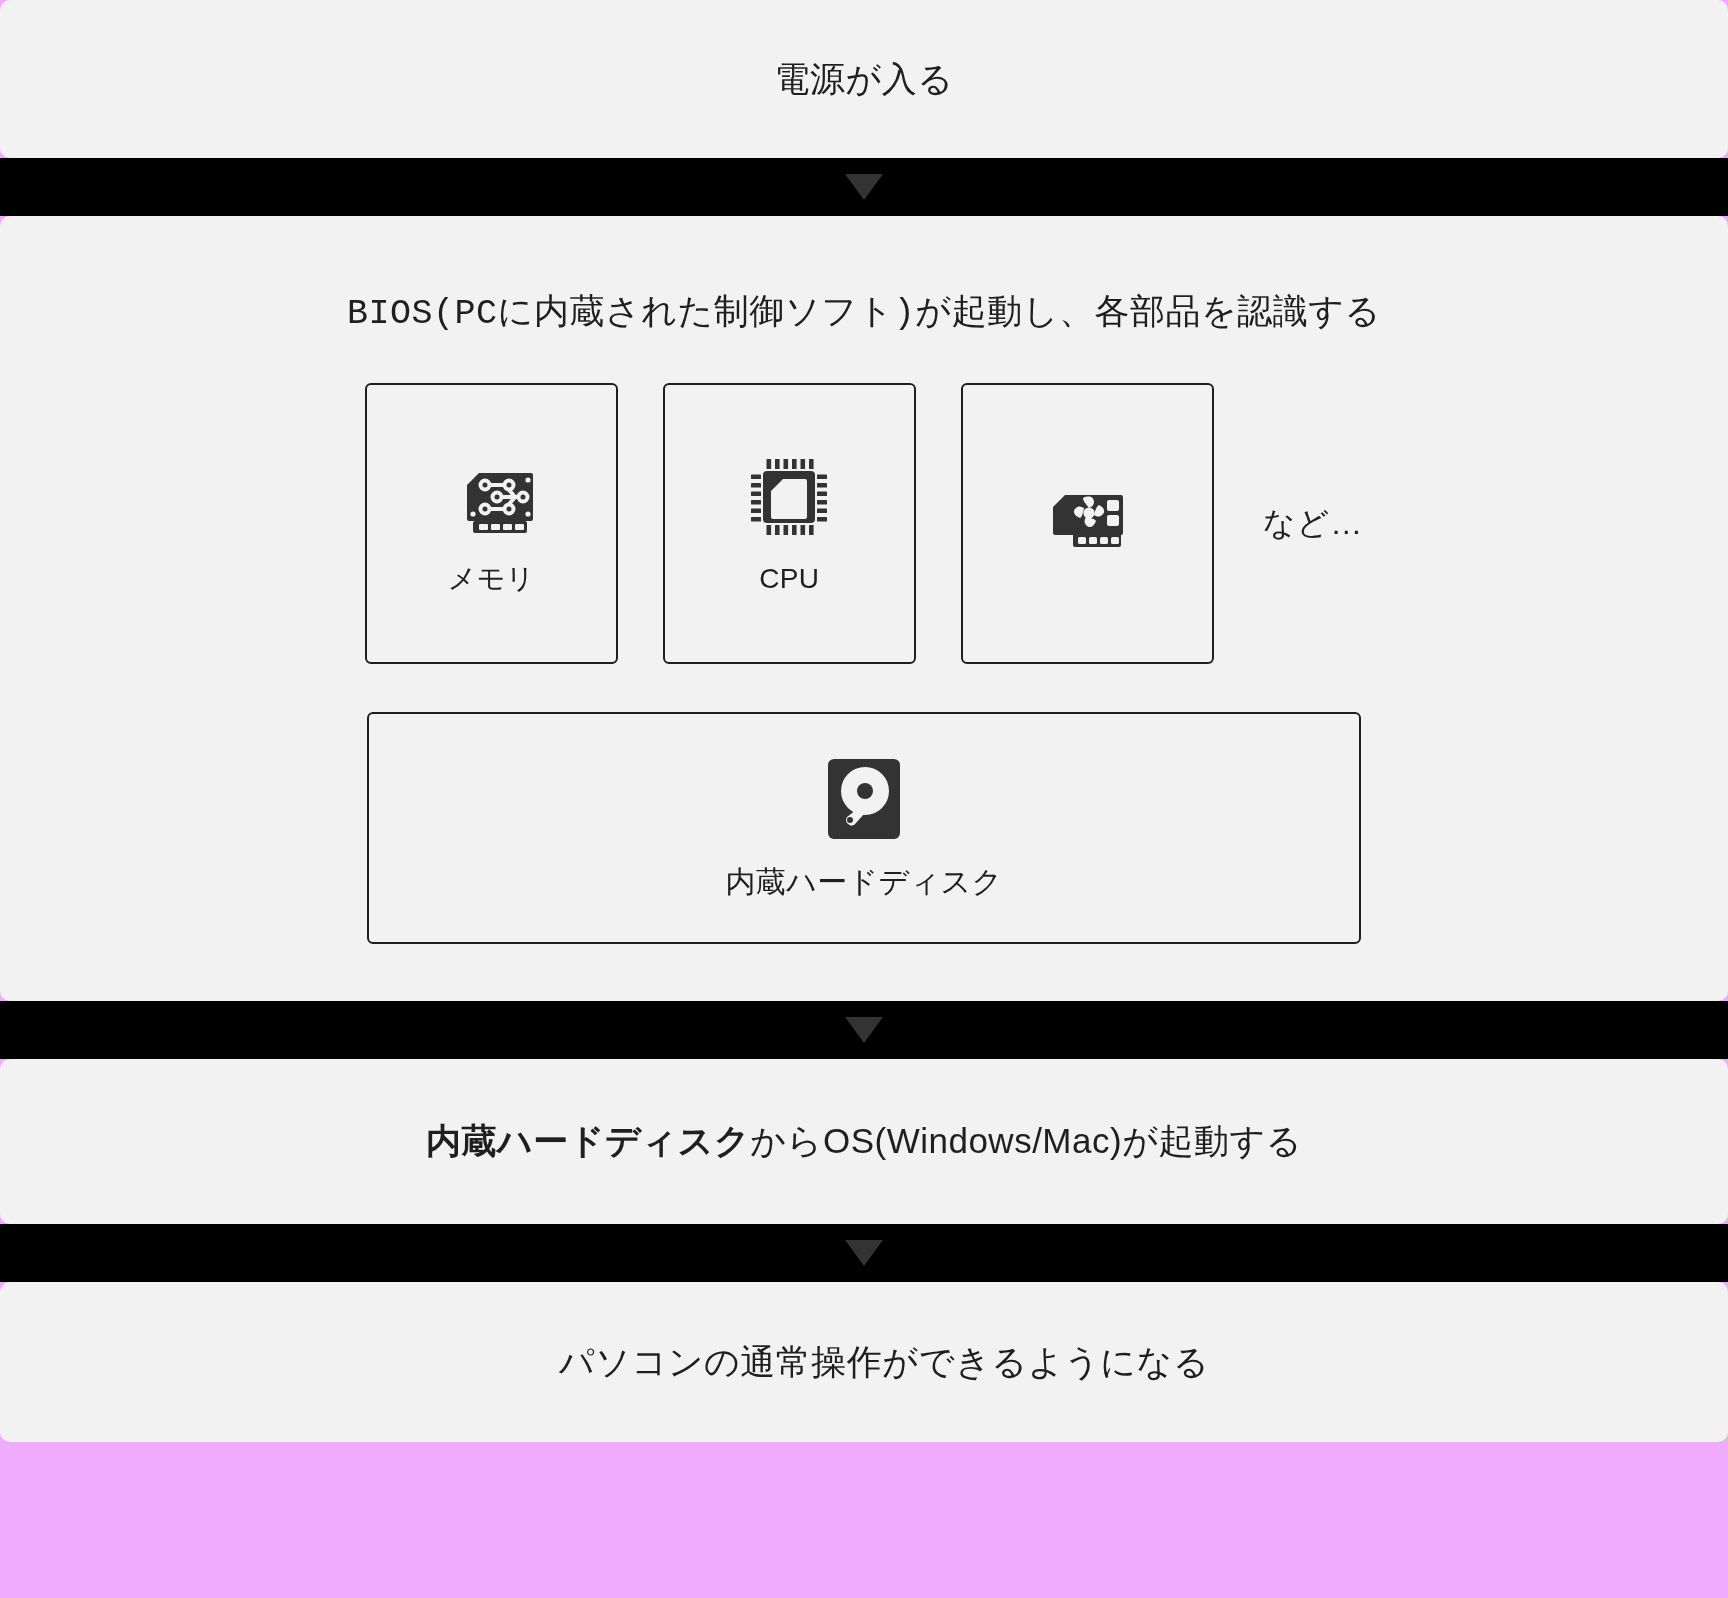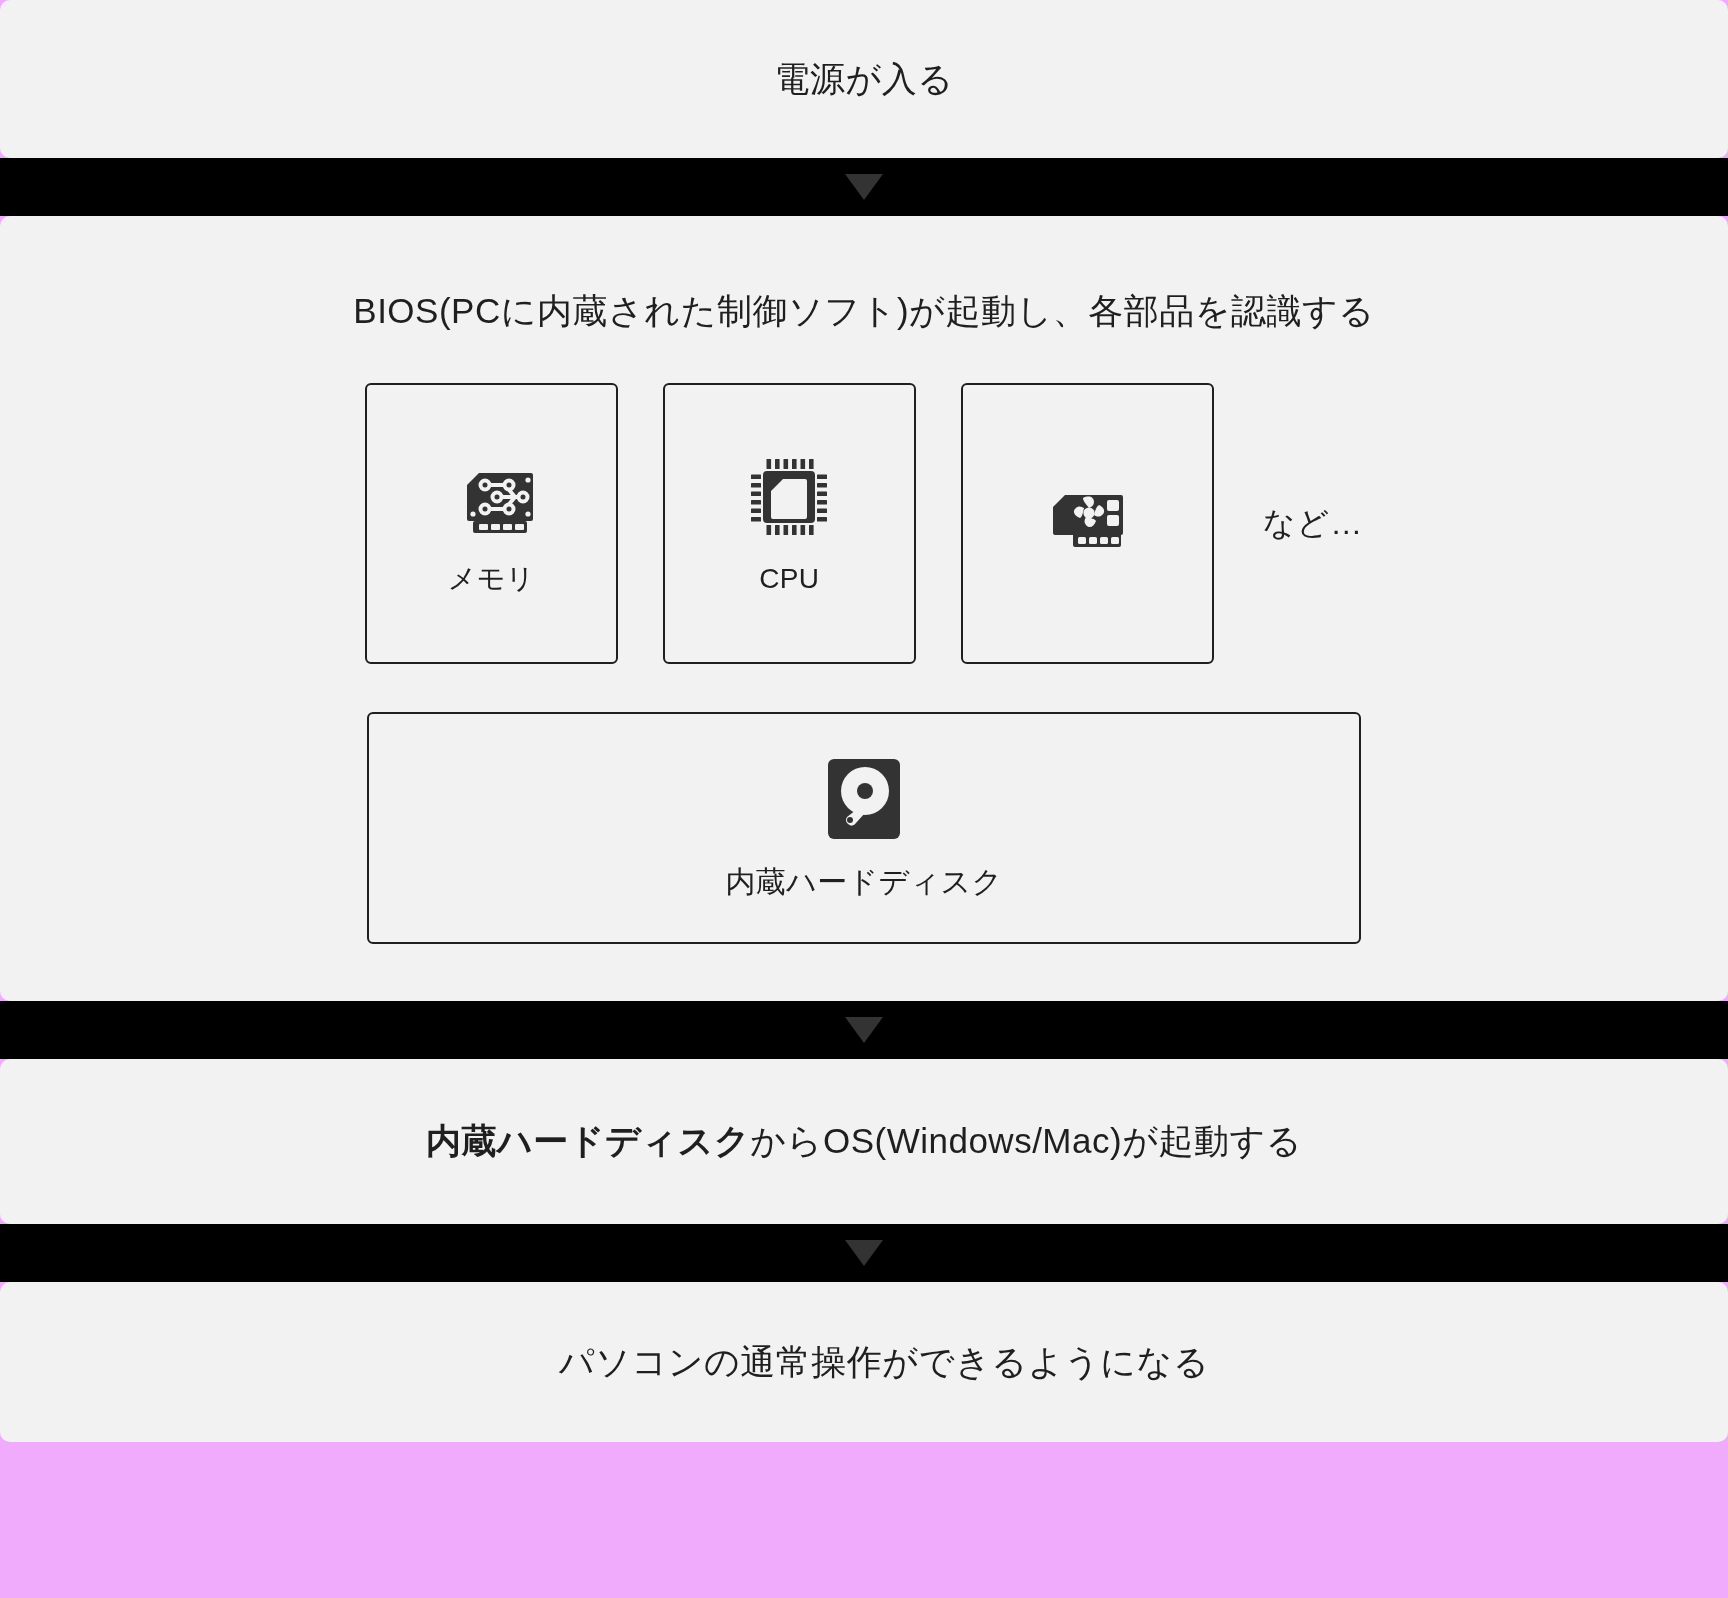--- a/index.html
+++ b/index.html
@@ -76,20 +76,21 @@
     align-items: center;
     padding-top: 72px;
   }
 
   .bios-title {
     font-size: 35px;
     color: #1f1f1f;
     letter-spacing: 0.5px;
     text-align: center;
     margin-bottom: 48px;
+    font-family: Liberation Mono, monospace;
   }
 
   .parts-row {
     display: flex;
     align-items: center;
     gap: 45px;
   }
 
   .part-card {
     width: 253px;

